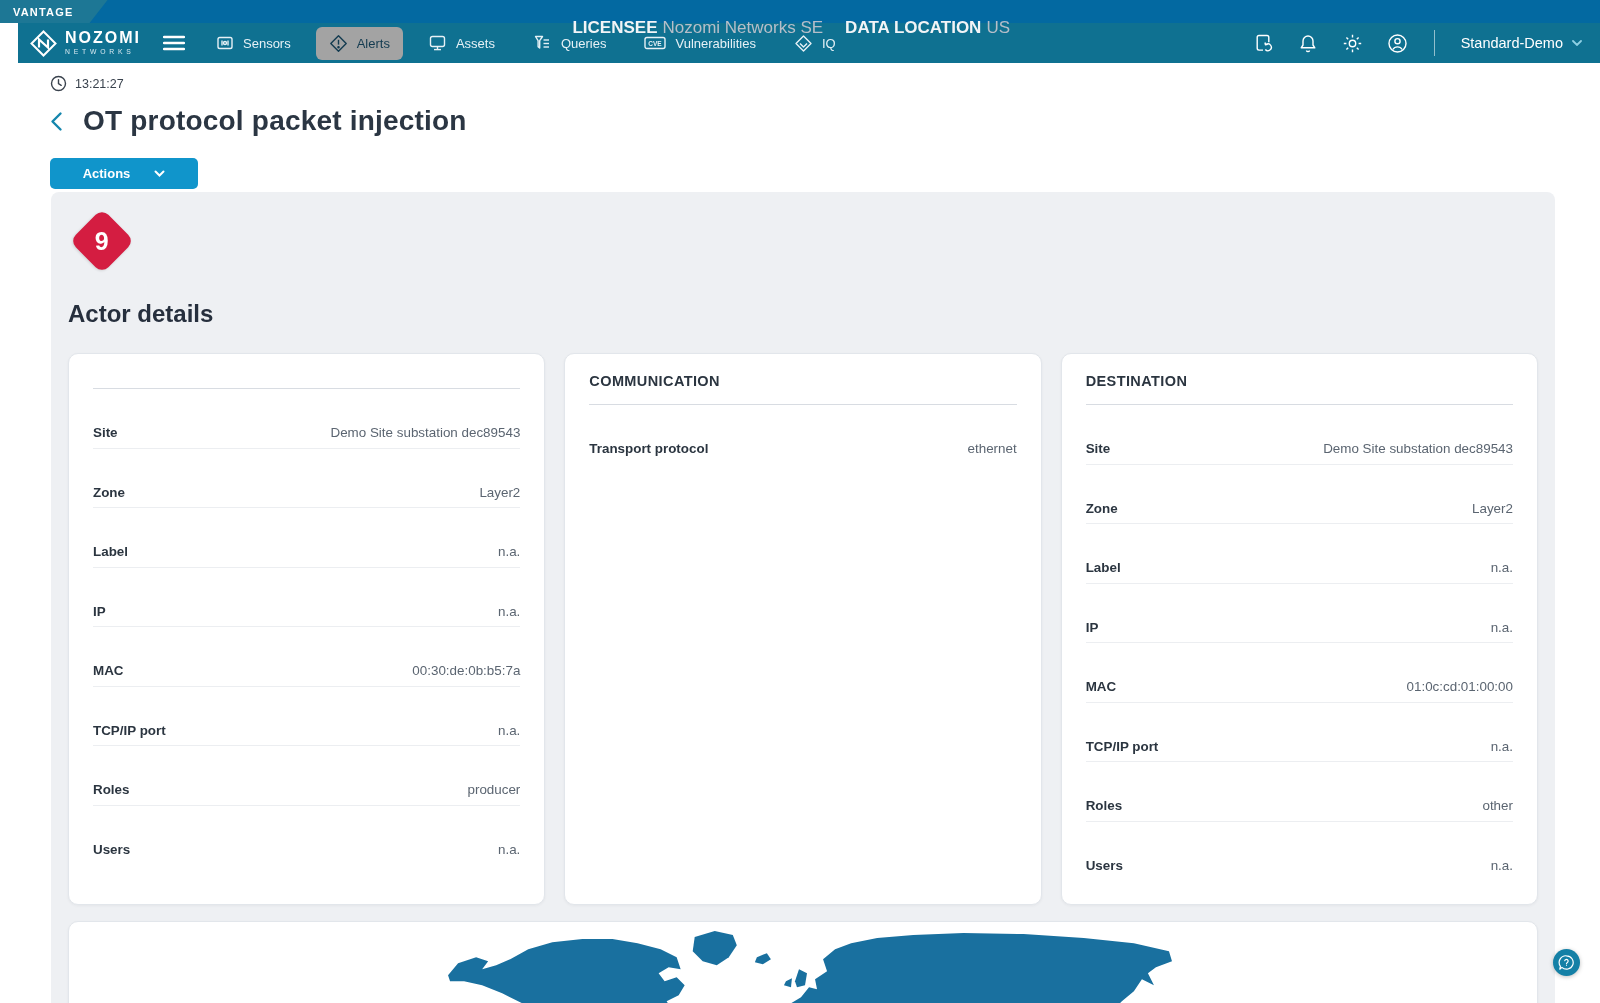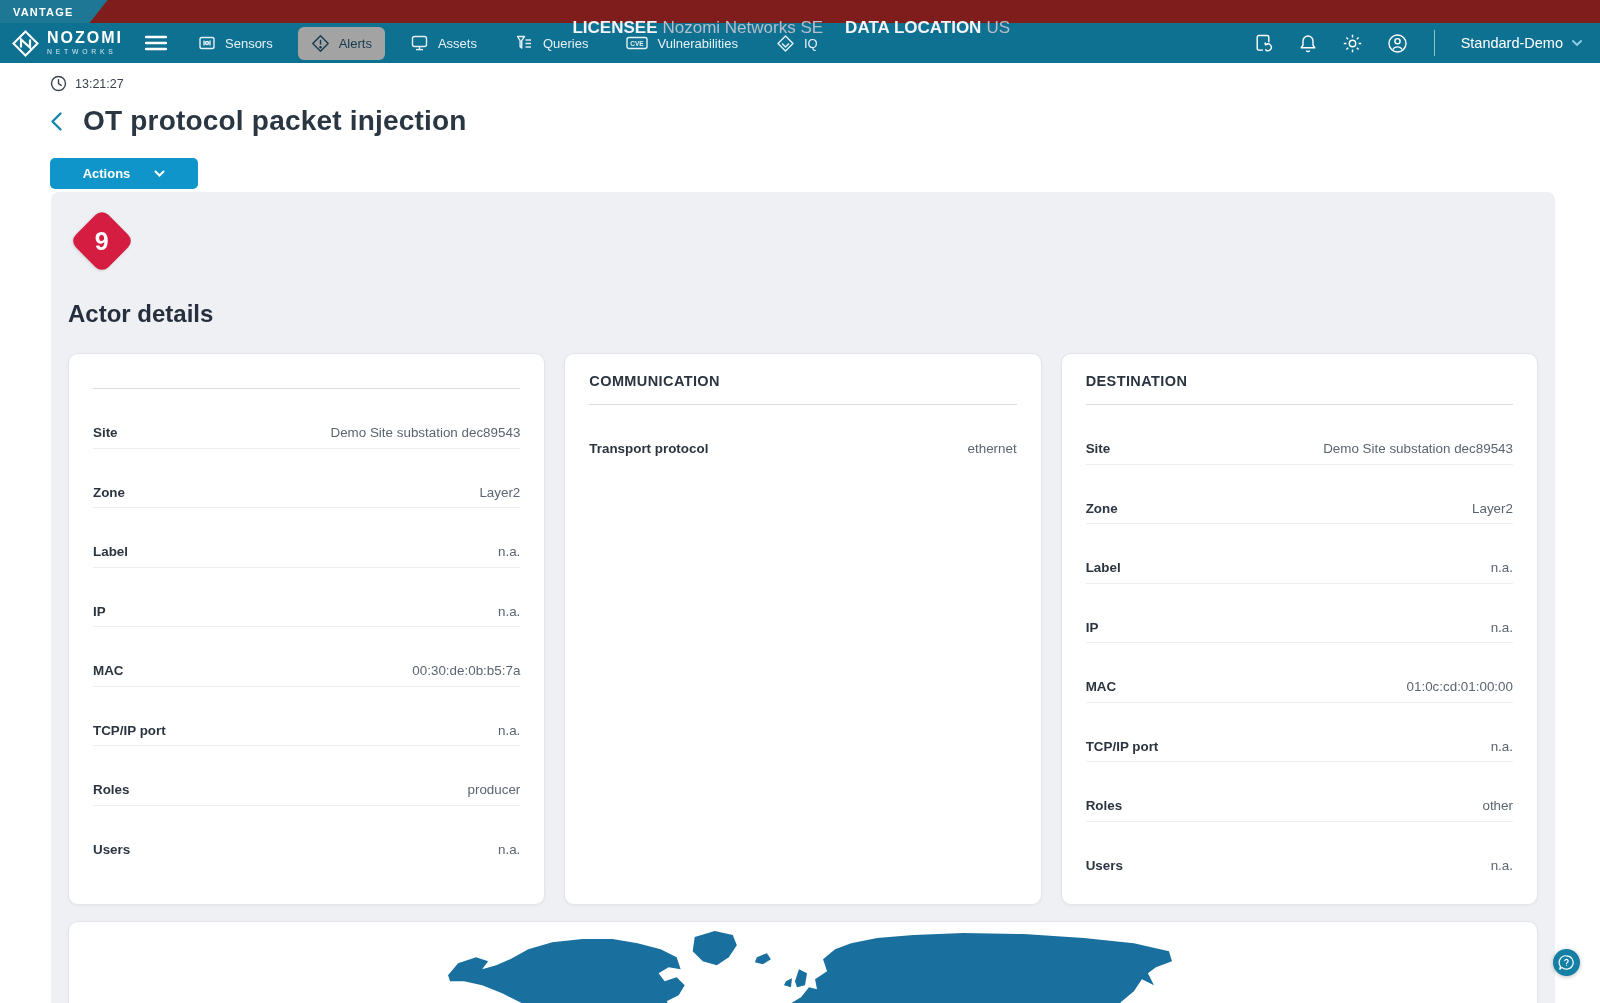--- a/index.html
+++ b/index.html
@@ -3,31 +3,31 @@
 <meta charset="utf-8">
 <style>
   * { box-sizing: border-box; margin: 0; padding: 0; }
   html,body { width:1600px; height:1003px; }
   body {
     font-family: "Liberation Sans", sans-serif;
     background:#ffffff; position:relative; overflow:hidden;
     color:#2b3540;
   }
   
-  .topbar { height:23px; background:#7f1d1d; display:flex; align-items:center; position:relative; }
+  .topbar { height:23px; background:#0369a1; display:flex; align-items:center; position:relative; }
   .vantage-badge {
     background:#1d7795; color:#fff; font-size:11px; font-weight:bold; letter-spacing:1.2px;
     height:100%; display:flex; align-items:center; padding:0 34px 0 13px;
     clip-path:polygon(0 0, 100% 0, calc(100% - 18px) 100%, 0 100%);
   }
   .topbar-center { position:absolute; left:50%; top:16px; height:100%; transform:translateX(-52%);
     display:flex; align-items:center; gap:22px; font-size:17px; color:#b6bec9; white-space:nowrap; }
   .topbar-center b { color:#f2f4f7; font-weight:bold; margin-right:5px; }
   
-  .nav { height:40px; background:#0f7191; display:flex; align-items:center; padding:0 18px 0 12px; }
+  .nav { height:40px; background:#0f7191; display:flex; align-items:center; padding:0 18px 0 12px;margin-left:18px; }
   .brand { display:flex; align-items:center; gap:8px; margin-right:16px; }
   .brand-text { display:flex; flex-direction:column; line-height:1; color:#fff; }
   .brand-l1 { font-size:16px; font-weight:bold; letter-spacing:2px; }
   .brand-l2 { font-size:6.8px; letter-spacing:3.8px; margin-top:3px; color:#d9eaf1; }
   .hamburger { margin:0 18px 0 6px; cursor:pointer; display:flex; }
   .nav-items { display:flex; align-items:center; gap:12px; }
   .nav-item { display:flex; align-items:center; gap:9px; color:#e6f1f6; font-size:13px;
     padding:7px 13px; border-radius:6px; cursor:pointer; white-space:nowrap; }
   .nav-item.active { background:#a3a3a3; color:#133b50; }
   .nav-right { margin-left:auto; display:flex; align-items:center; gap:24px; }

